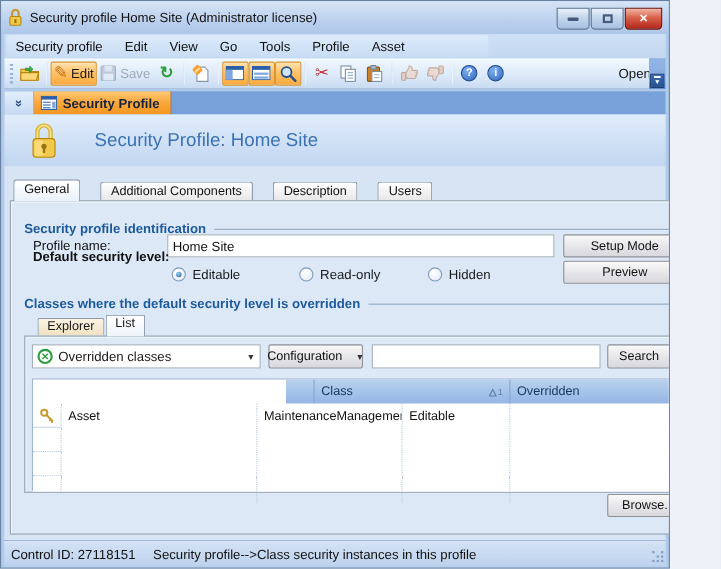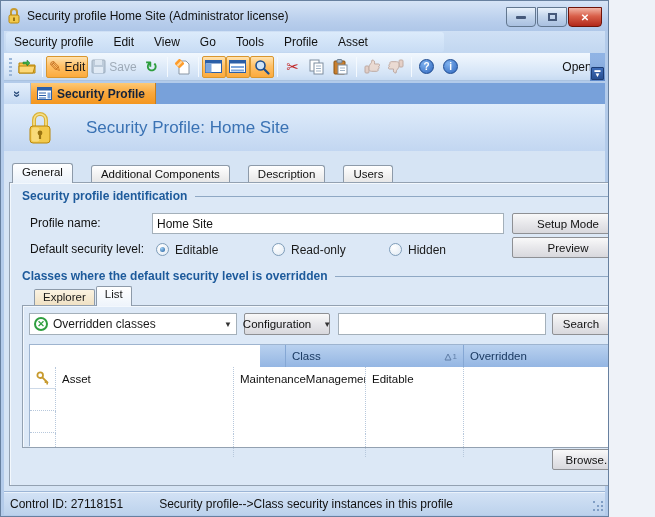--- a/index.html
+++ b/index.html
@@ -117,21 +117,21 @@
   .sbtn{height:15px;background:linear-gradient(#f4f9fe,#cfe0f2);border:1px solid #9fb8d5;
     color:#4d6185;font-size:7px;display:flex;align-items:center;justify-content:center;}
   #vthumb{flex:0 0 34px;margin:1px;background:linear-gradient(90deg,#e9f2fb,#c4d8ef);border:1px solid #8ca8cc;border-radius:2px;position:relative;}
   #vthumb::after{content:"";position:absolute;left:3px;top:13px;width:8px;height:1px;background:#8ca8cc;box-shadow:0 3px 0 #8ca8cc,0 6px 0 #8ca8cc;}
   .sspace{flex:1;}
   
   #statusbar{position:absolute;top:490px;left:3px;right:3px;height:24px;
     background:linear-gradient(#d3e2f5,#bcd2ec);border-top:1px solid #9cb5d6;box-shadow:inset 0 1px 0 #eaf2fb;
     display:flex;align-items:center;font-size:12px;color:#111;}
   #statusbar .cid{margin-left:6px;}
-  #statusbar .msg{margin-left:36px;}
+  #statusbar .msg{margin-left:16px;}
   #resize-grip{position:absolute;right:3px;bottom:3px;width:12px;height:12px;}
   #resize-grip::before{content:"";position:absolute;width:2px;height:2px;background:#7f9dc4;
     box-shadow:8px 8px 0 #7f9dc4,8px 4px 0 #7f9dc4,4px 8px 0 #7f9dc4,8px 0 0 #7f9dc4,0 8px 0 #7f9dc4,4px 4px 0 #7f9dc4;}
   .icon-svg{display:block;}
 </style>
 </head>
 <body>
 
 <div id="window">
 
@@ -302,32 +302,32 @@
 
     <div class="tabs-row">
       <div class="tab active">General</div>
       <div class="tab">Additional Components</div>
       <div class="tab">Description</div>
       <div class="tab">Users</div>
     </div>
 
     <div id="tabpage">
 
-      <div class="group-head" style="top:6px;text-align:right;">
+      <div class="group-head" style="top:18px;text-align:right;">
         <span class="txt">Security profile identification</span>
         <span class="rule"></span>
       </div>
 
       <span class="form-label" style="top:30px;">Profile name:</span>
       <input class="text-input" style="top: 30px; left: 142px; width: 352px;" type="text" value="Home Site">
       <div class="btn" style="top:30px;left:502px;width:112px;">
         <span>Setup Mode</span>
       </div>
 
-      <span class="form-label" style="top:56px;">Default security level:</span>
+      <span class="form-label" style="top:40px;font-weight:bold;">Default security level:</span>
       <div class="radio checked" style="top:56px;left:146px;">
         <span class="dot"></span>
         <span>Editable</span>
       </div>
       <div class="radio" style="top:56px;left:262px;">
         <span class="dot"></span>
         <span>Read-only</span>
       </div>
       <div class="radio" style="top:56px;left:379px;">
         <span class="dot"></span>

